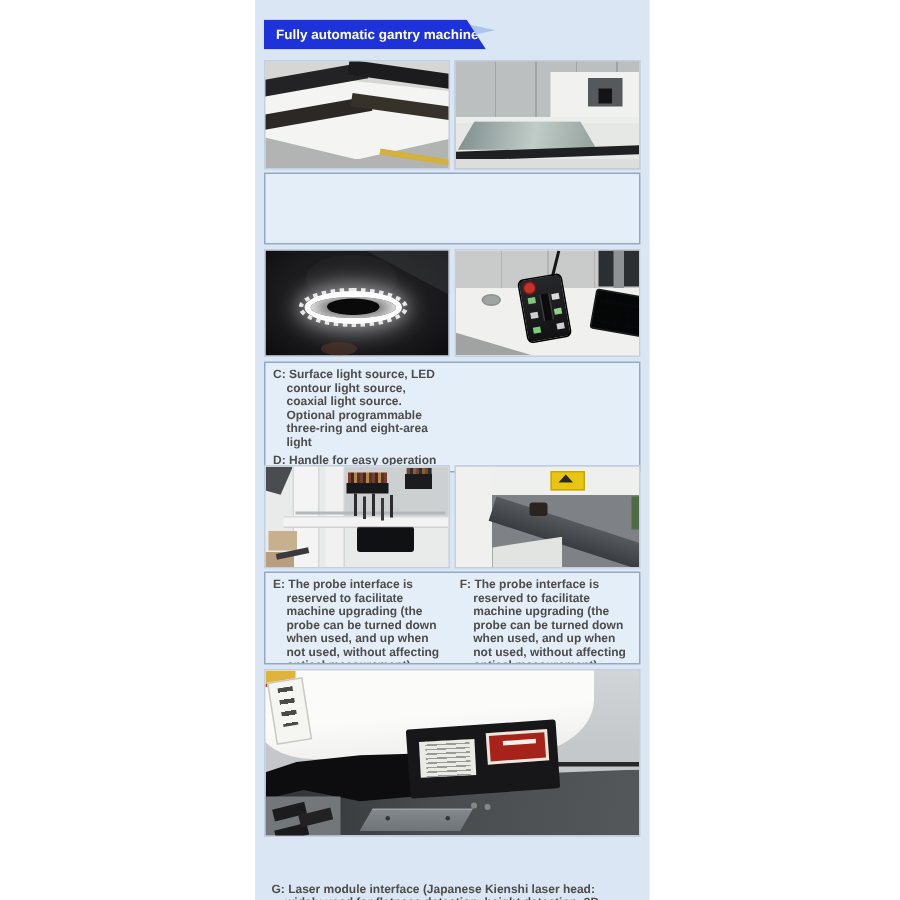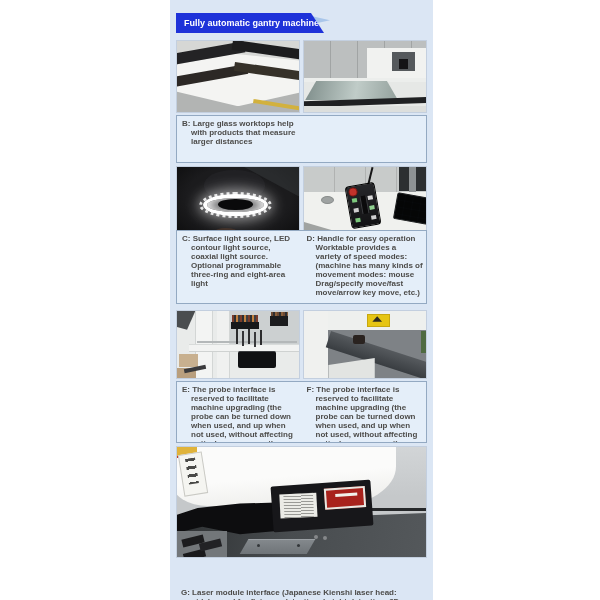--- a/index.html
+++ b/index.html
@@ -205,21 +205,20 @@
       <div class="pb-cam"></div>
       <div class="pb-beam"></div>
       <div class="pb-bed"></div>
       <div class="pb-glass"></div>
       <div class="pb-band"></div>
       <div class="pb-front"></div>
     </figure>
   </div>
 
   <div class="caption-box" style="top:115px;height:48px;">
-    <p>B: Large glass worktops help with products that measure larger distances</p>
   </div>
 
   <div class="img-row" style="top:166px;height:72px;">
     <figure class="photo pC" style="margin:0;" title="Glowing LED ring light under lens in dark room">
       <div class="pc-corner"></div>
       <div class="pc-lens"></div>
       <div class="pc-dots"></div>
       <div class="pc-ring"></div>
       <div class="pc-hole"></div>
       <div class="pc-hand"></div>
@@ -233,21 +232,21 @@
       <div class="pd-cable"></div>
       <div class="pd-pendant">
         <div class="pd-estop"></div>
         <div class="pd-btn1"></div>
         <div class="pd-slider"></div>
       </div>
       <div class="pd-keyboard"></div>
     </figure>
   </div>
 
-  <div class="caption-box" style="top:230px;height:74px;">
+  <div class="caption-box" style="top:241px;height:74px;flex-direction:column;">
     <p>C: Surface light source, LED contour light source, coaxial light source. Optional programmable three-ring and eight-area light</p>
     <p>D: Handle for easy operation Worktable provides a variety of speed modes: (machine has many kinds of movement modes: mouse Drag/specify move/fast move/arrow key move, etc.)</p>
   </div>
 
   <div class="img-row" style="top:310px;height:69px;">
     <figure class="photo pE" style="margin:0;" title="Machine interior with probe interface wiring blocks and amplifier box">
       <div class="pe-inner"></div>
       <div class="pe-dark-tl"></div>
       <div class="pe-col1"></div>
       <div class="pe-col2"></div>

